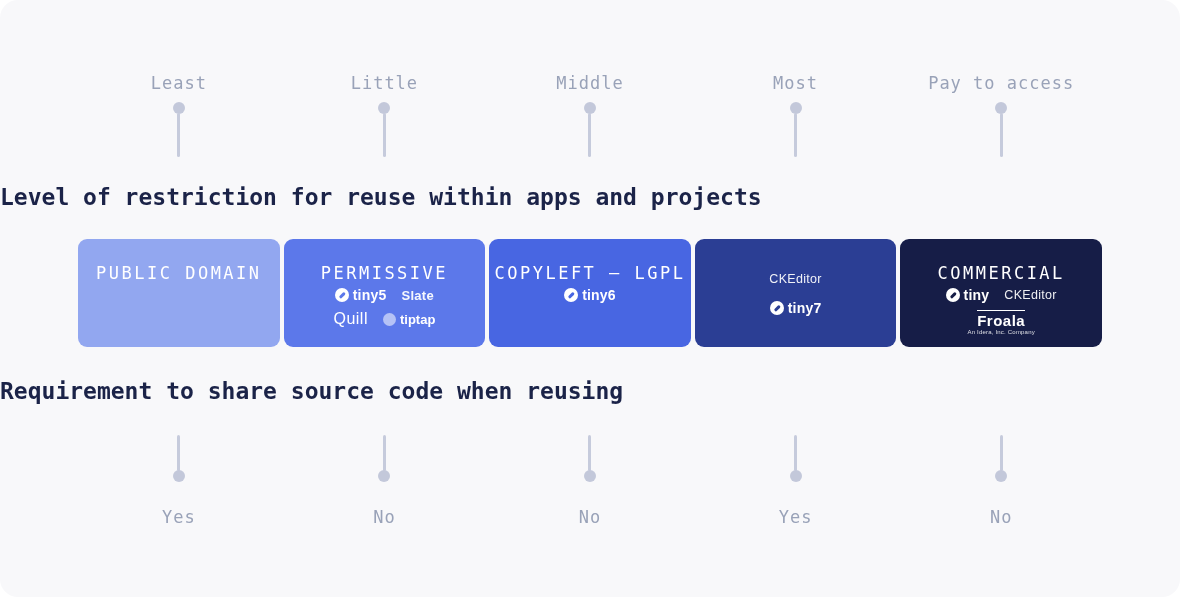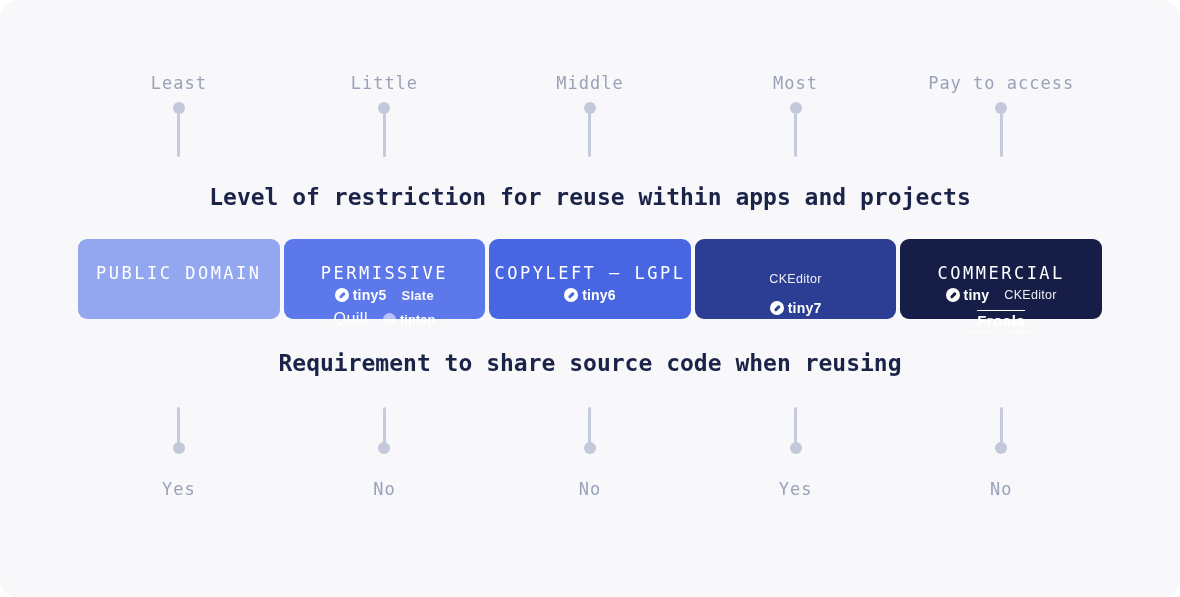--- a/index.html
+++ b/index.html
@@ -41,33 +41,33 @@
     width:3px;
     background:#c6cbdc;
     border-radius:2px;
   }
   .stem-top { height:44px; margin-top:-1px; }
   .dot-top { margin-top:8px; }
   .stem-bottom { height:36px; }
   .dot-bottom { margin-top:-1px; }
   .label-bottom { margin-top:24px; }
   .section-title {
-    text-align:center;
+    text-align:left;
     font-size:23px;
     line-height:28px;
     font-weight:bold;
     color:#1b2348;
     letter-spacing:0px;
   }
   .title-top { margin-top:26px; }
   .title-bottom { margin-top:30px; }
   .cards-row { margin-top:28px; }
   .card {
     flex:1;
-    height:80px;
+    height:108px;
     border-radius:9px;
     display:flex;
     flex-direction:column;
     align-items:center;
     box-sizing:border-box;
     padding-top:24px;
   }
   .card-title {
     font-size:17px;
     letter-spacing:2.5px;

